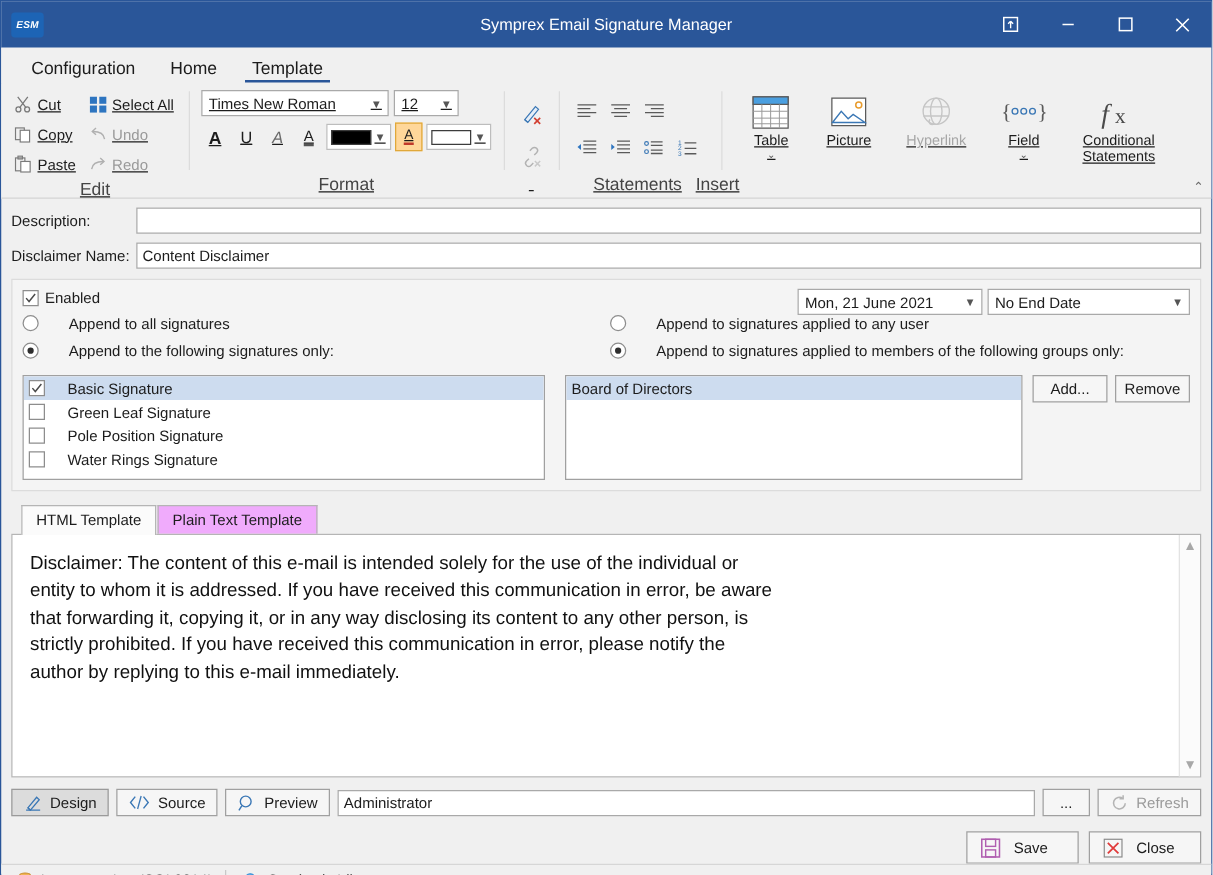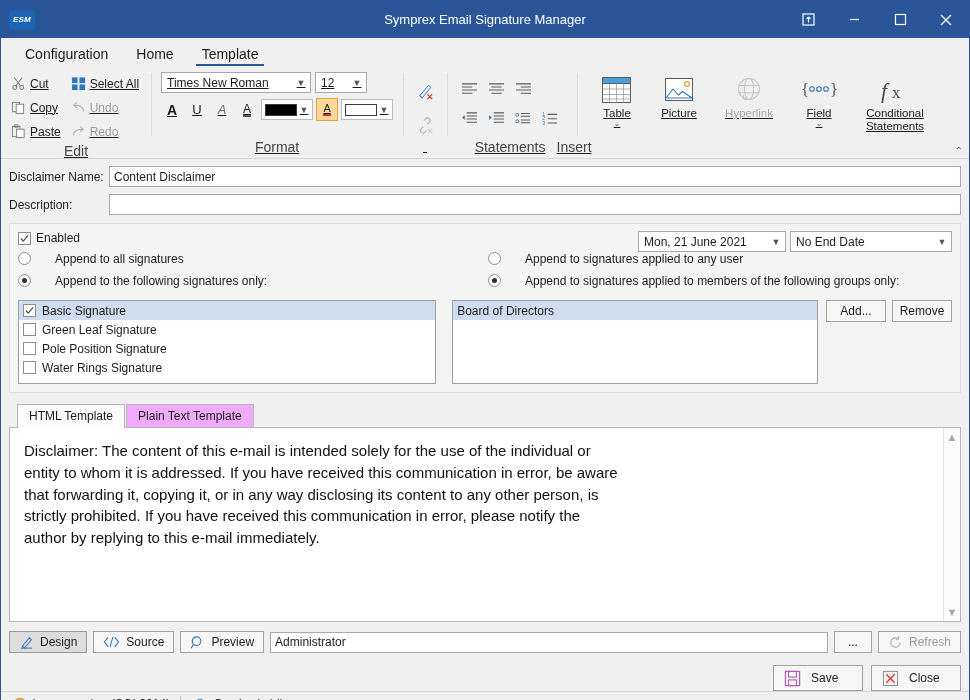--- a/index.html
+++ b/index.html
@@ -217,21 +217,21 @@
   }
 
   .lists { display: flex; margin-top: 4px; }
   .listbox {
     background: #fff; border: 1px solid #a0a0a0;
     height: 84px; overflow: hidden;
   }
   .listbox.left { width: 455px; }
   .listbox.right { width: 398px; margin-left: 16px; }
   .litem {
-    height: 19px; display: flex; align-items: center; gap: 6px;
+    height: 19px; display: flex; align-items: center; gap: 18px;
     padding: 0 4px; font-size: 12px;
   }
   .litem.sel { background: #cddcef; }
   .lbtns { display: flex; flex-direction: row; gap: 6px; margin-left: 8px; }
   .btn {
     border: 1px solid #a0a0a0; background: #f6f6f6;
     height: 22px; min-width: 60px;
     display: flex; align-items: center; justify-content: center;
     font-size: 12px;
   }
@@ -627,30 +627,30 @@
       </div>
       <div class="rgroup-label" style="margin-left:-90px;width:150px;">Insert</div>
     </div>
 
     <div class="ribbon-collapse">⌃</div>
   </div>
 
   <div class="content">
 
     <div class="formrow">
+      <div class="lbl">Description:</div>
+      <div class="tinput">
+        <span></span>
+      </div>
+    </div>
+
+    <div class="formrow">
       <div class="lbl">Disclaimer Name:</div>
       <div class="tinput">
         <span>Content Disclaimer</span>
-      </div>
-    </div>
-
-    <div class="formrow">
-      <div class="lbl">Description:</div>
-      <div class="tinput">
-        <span></span>
       </div>
     </div>
 
     <div class="panel">
       <div class="panel-top">
         <div class="panel-left">
           <div class="chk">
             <span class="cbx">
               <svg width="9" height="9" viewBox="0 0 10 10">
                   <path d="M1 5l2.6 3L9 1.4" stroke="#4a4a4a" stroke-width="1.3" fill="none"></path>

